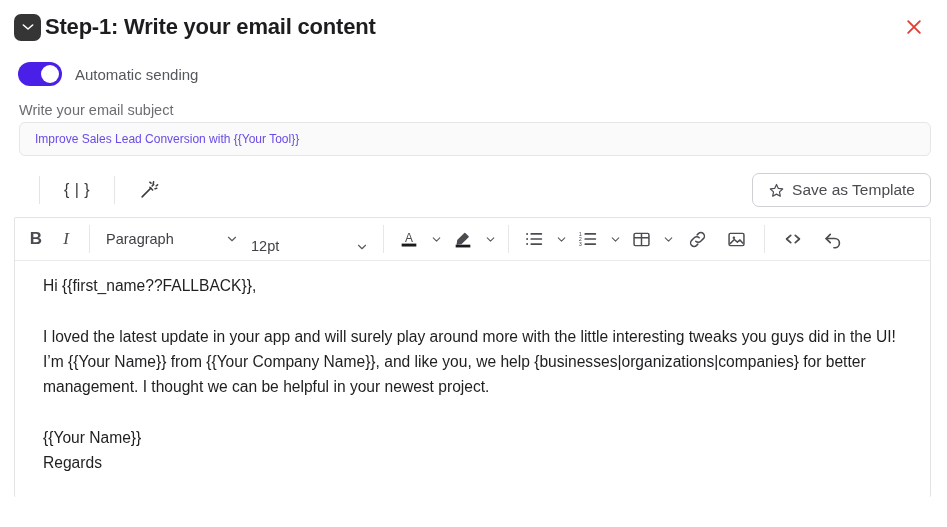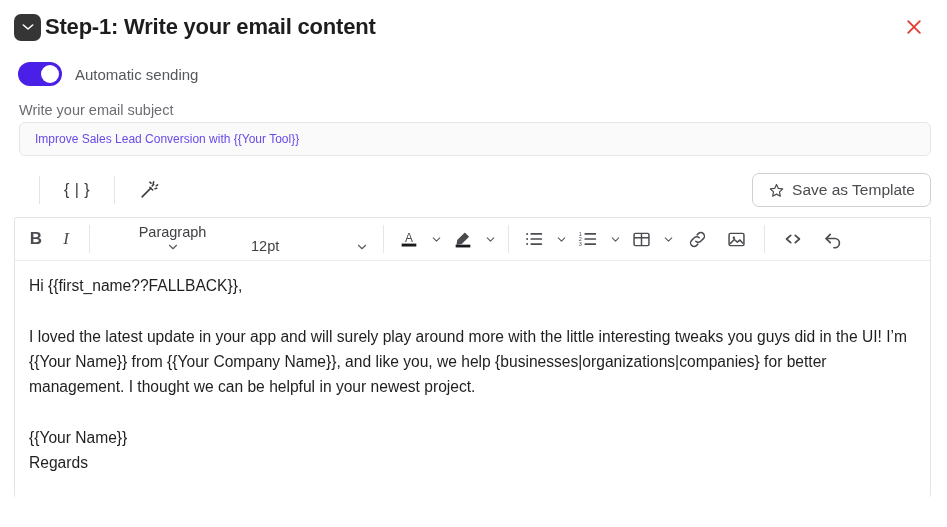--- a/index.html
+++ b/index.html
@@ -178,35 +178,35 @@
   .tb-dd {
     display: flex;
     align-items: center;
     justify-content: space-between;
     cursor: pointer;
     font-size: 14.5px;
     color: #3f4145;
     height: 30px;
     padding: 0 6px;
   }
-  .dd-para { width: 145px; margin-left: 2px; flex-direction: column; }
+  .dd-para { width: 145px; margin-left: 2px; }
   .dd-size { width: 130px; align-items: flex-end; }
   .tb-group { display: flex; align-items: center; }
   .tb-caret { display: flex; align-items: center; justify-content: center; width: 20px; cursor: pointer; color: #5a5c60; }
 
   .body-area {
     flex: 1 1 auto;
     padding: 12px 14px 0 14px;
     font-size: 15.6px;
     line-height: 1.62;
     color: #1f1f21;
     overflow: hidden;
     cursor: text;
   }
-  .body-area p { margin: 0 0 0 0; }
+  .body-area p { margin: 0 0 0 14px; }
   .body-area .blank { height: 1.62em; }
 </style>
 </head>
 <body>
 
 <div class="header">
   <div class="mail-badge">
     <svg width="16" height="16" viewBox="0 0 24 24" fill="none" stroke="#ffffff" stroke-width="2.4" stroke-linecap="round" stroke-linejoin="round">
       <path d="M5 9 l7 6 l7 -6"></path>
     </svg>

